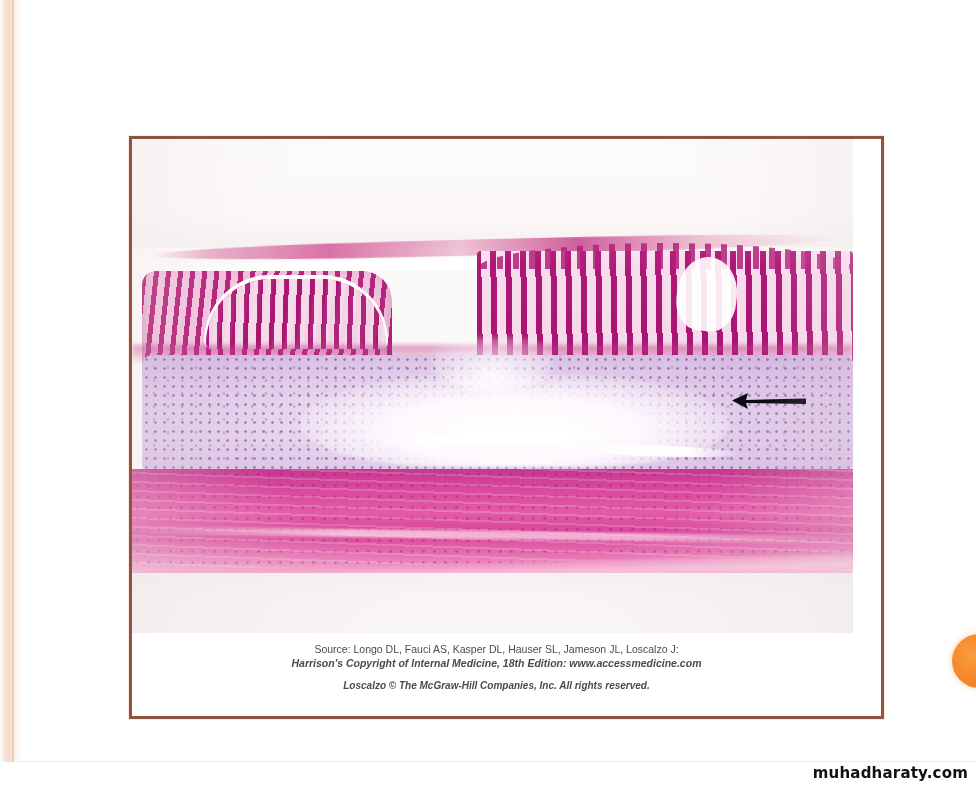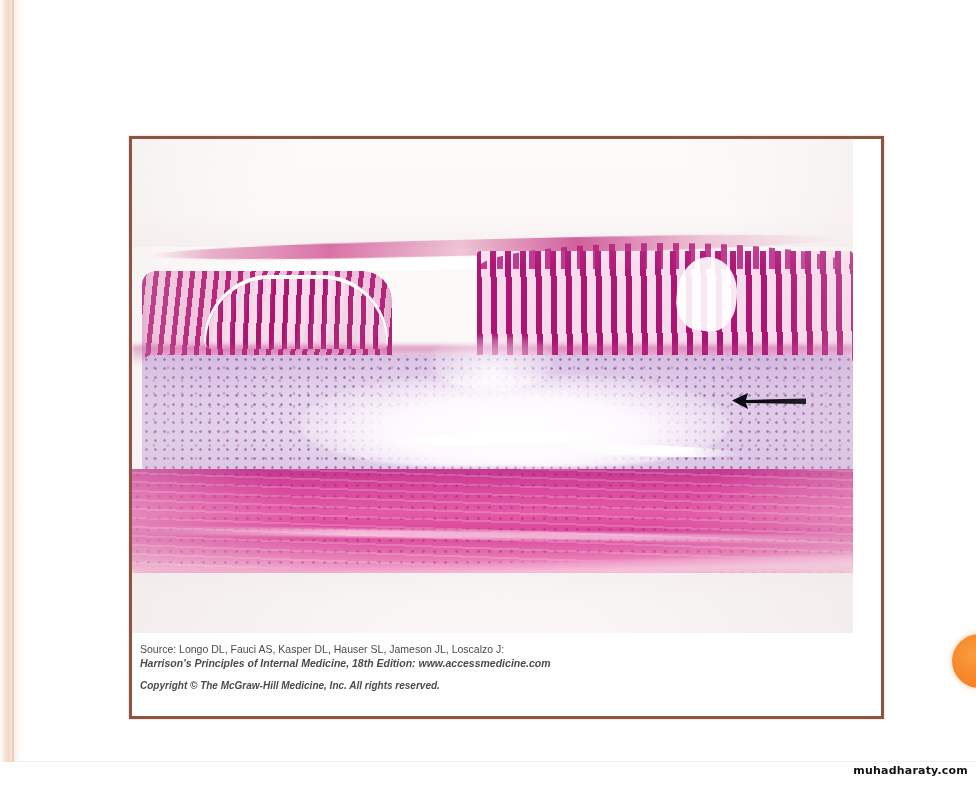--- a/index.html
+++ b/index.html
@@ -81,20 +81,21 @@
   .figure-frame {
     position: absolute;
     left: 129px;
     top: 136px;
     width: 755px;
     height: 583px;
     border: 3px solid #8d5344;
     background: #ffffff;
     box-sizing: border-box;
     box-shadow: 0 0 0 1px rgba(255,220,205,.65);
+    text-align: center;
   }
 
   
   .histo {
     position: absolute;
     left: 0; top: 0;
     width: 721px;
     height: 494px;
     background: #fbf9f8;
     overflow: hidden;
@@ -343,21 +344,21 @@
     height: 23px;
     background: #ffffff;
   }
   .watermark {
     position: absolute;
     right: 8px;
     top: 2px;
     color: #111111;
     font-family: "DejaVu Sans", sans-serif;
     font-weight: bold;
-    font-size: 11px;
+    font-size: 15px;
     letter-spacing: .2px;
   }
 </style>
 </head>
 <body>
 
 <div class="slide">
 
   <div class="left-stripe">
     <div class="left-stripe-line"></div>
@@ -396,22 +397,22 @@
       <div class="layer serosa-edge"></div>
       <div class="layer empty-bottom"></div>
 
       <svg class="arrow-marker" viewBox="0 0 74 20">
         <polygon points="0,9.5 16,2 14,9 74,7.5 74,13 14,12 16,18" fill="#0b0b12"></polygon>
       </svg>
     </div>
 
     <div class="caption">
       <div class="src-line">Source: Longo DL, Fauci AS, Kasper DL, Hauser SL, Jameson JL, Loscalzo J:</div>
-      <div class="src-line italic">Harrison's Principles of Internal Medicine, 18th Edition: www.accessmedicine.com</div>
-      <div class="cr-line">Copyright © The McGraw-Hill Medicine, Inc. All rights reserved.</div>
+      <div class="src-line italic">Harrison's Copyright of Internal Medicine, 18th Edition: www.accessmedicine.com</div>
+      <div class="cr-line">Loscalzo © The McGraw-Hill Companies, Inc. All rights reserved.</div>
     </div>
 
   </div>
 
   <div class="accent-circle"></div>
 
   <div class="slide-bottom-rule"></div>
 </div>
 
 <div class="footer">

